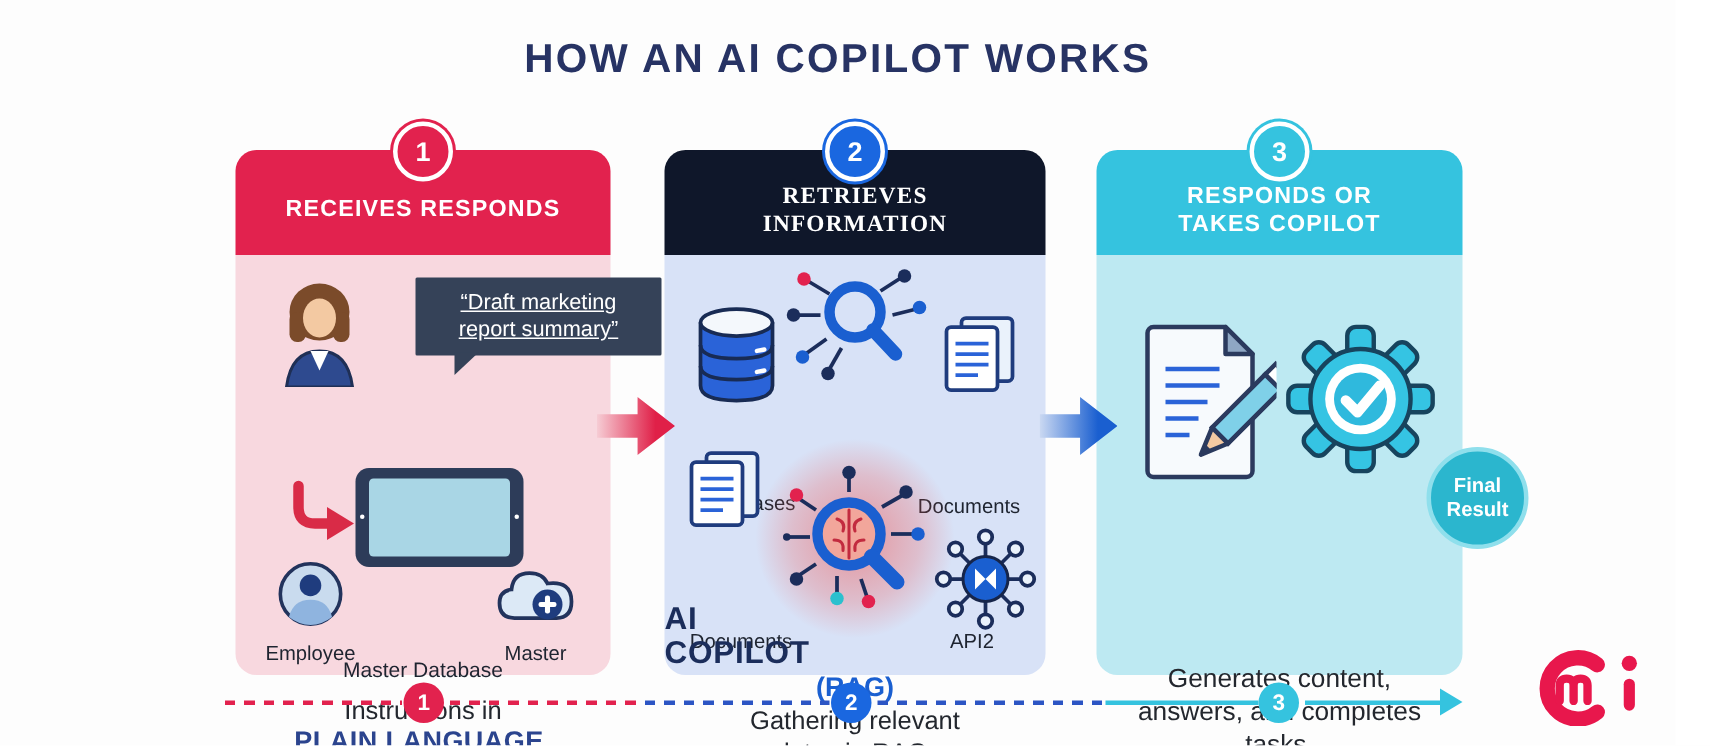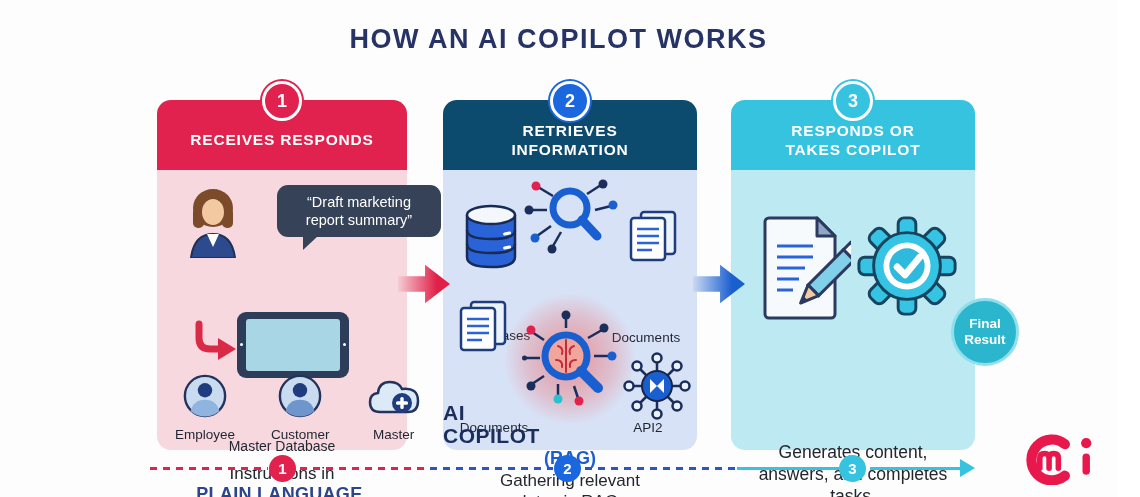--- a/index.html
+++ b/index.html
@@ -18,33 +18,33 @@
     font-size:15.5px;letter-spacing:.8px;text-align:center;line-height:1.25;padding-top:10px;box-sizing:border-box;}
   .panel-body{position:absolute;top:70px;left:0;right:0;bottom:0;border-radius:0 0 14px 14px;}
   .badge{position:absolute;top:-19px;left:50%;transform:translateX(-50%);width:34px;height:34px;
     border-radius:50%;border:3px solid #fff;display:flex;align-items:center;justify-content:center;
     color:#fff;font-weight:800;font-size:18px;z-index:4;}
   #panel1{left:157px;width:250px;}
   #panel1 .panel-header{background:#E2224E;}
   #panel1 .panel-body{background:#F8D8DF;}
   #panel1 .badge{background:#E2224E;box-shadow:0 0 0 2px #E2224E;}
   #panel2{left:443px;width:254px;}
-  #panel2 .panel-header{background:#0c4a6e;}
+  #panel2 .panel-header{background:#0f172a;font-family:Liberation Serif, serif;}
   #panel2 .panel-body{background:#D8E2F7;}
   #panel2 .badge{background:#1A67E0;box-shadow:0 0 0 2px #1A67E0;}
   #panel3{left:731px;width:244px;}
   #panel3 .panel-header{background:#35C3DF;}
   #panel3 .panel-body{background:#BDE9F2;}
   #panel3 .badge{background:#35C3DF;box-shadow:0 0 0 2px #35C3DF;}
 
   .abs{position:absolute;}
 
   
   .bubble{position:absolute;left:120px;top:15px;width:148px;background:#354258;color:#fff;
-    border-radius:11px;padding:8px 8px;font-size:14.5px;text-align:center;line-height:1.25;z-index:3;}
+    border-radius:1px;padding:8px 8px;font-size:14.5px;text-align:center;line-height:1.25;z-index:3;text-decoration:underline;}
   .bubble:after{content:"";position:absolute;left:26px;bottom:-13px;width:0;height:0;
     border-top:15px solid #354258;border-right:16px solid transparent;}
   .tablet{position:absolute;left:80px;top:142px;width:112px;height:66px;background:#2D3C59;border-radius:9px;}
   .tablet .screen{position:absolute;left:9px;top:7px;right:9px;bottom:7px;background:#A9D6E5;border-radius:3px;}
   .tablet .dot{position:absolute;width:3px;height:3px;border-radius:50%;background:#fff;top:31px;}
   .icon-row{position:absolute;left:0;top:203px;width:100%;display:flex;justify-content:space-between;
     padding:0 18px;box-sizing:border-box;gap:36px;}
   .icon-col{display:flex;flex-direction:column;align-items:center;width:64px;}
   .icon-label{font-size:13.5px;color:#1E2430;margin-top:4px;text-align:center;}
   .sub-label{position:absolute;top:268px;left:0;width:100%;text-align:center;font-size:14px;color:#1E2430;}
@@ -128,30 +128,20 @@
       <div class="icon-row">
         <div class="icon-col">
           <span>
             <svg width="46" height="46" viewBox="0 0 48 48">
               <circle cx="24" cy="24" r="21" fill="#C9DBEE" stroke="#22335C" stroke-width="2.5"></circle>
               <circle cx="24" cy="18" r="7.5" fill="#1F3C7E"></circle>
               <path d="M9 40 Q12 28 24 28 Q36 28 39 40 Q32 45.5 24 45.5 Q16 45.5 9 40 Z" fill="#8FB4DF"></path>
             </svg>
           </span>
           <span class="icon-label">Employee</span>
-        </div>
-        <div class="icon-col">
-          <span>
-            <svg width="46" height="46" viewBox="0 0 48 48">
-              <circle cx="24" cy="24" r="21" fill="#C9DBEE" stroke="#22335C" stroke-width="2.5"></circle>
-              <circle cx="24" cy="18" r="7.5" fill="#1F3C7E"></circle>
-              <path d="M9 40 Q12 28 24 28 Q36 28 39 40 Q32 45.5 24 45.5 Q16 45.5 9 40 Z" fill="#6E96CC"></path>
-            </svg>
-          </span>
-          <span class="icon-label">Customer</span>
         </div>
         <div class="icon-col">
           <span>
             <svg width="56" height="46" viewBox="0 0 56 44">
               <path d="M14 38 Q4 38 4 28 Q4 20 12 19 Q13 8 24 8 Q33 8 36 15 Q52 13 52 27 Q52 38 42 38 Z" fill="#DCE9F6" stroke="#22335C" stroke-width="2.5"></path>
               <circle cx="36" cy="29" r="10" fill="#1F3C7E"></circle>
               <rect x="34.3" y="23" width="3.4" height="12" rx="1.5" fill="#fff"></rect>
               <rect x="30" y="27.3" width="12" height="3.4" rx="1.5" fill="#fff"></rect>
             </svg>
           </span>

